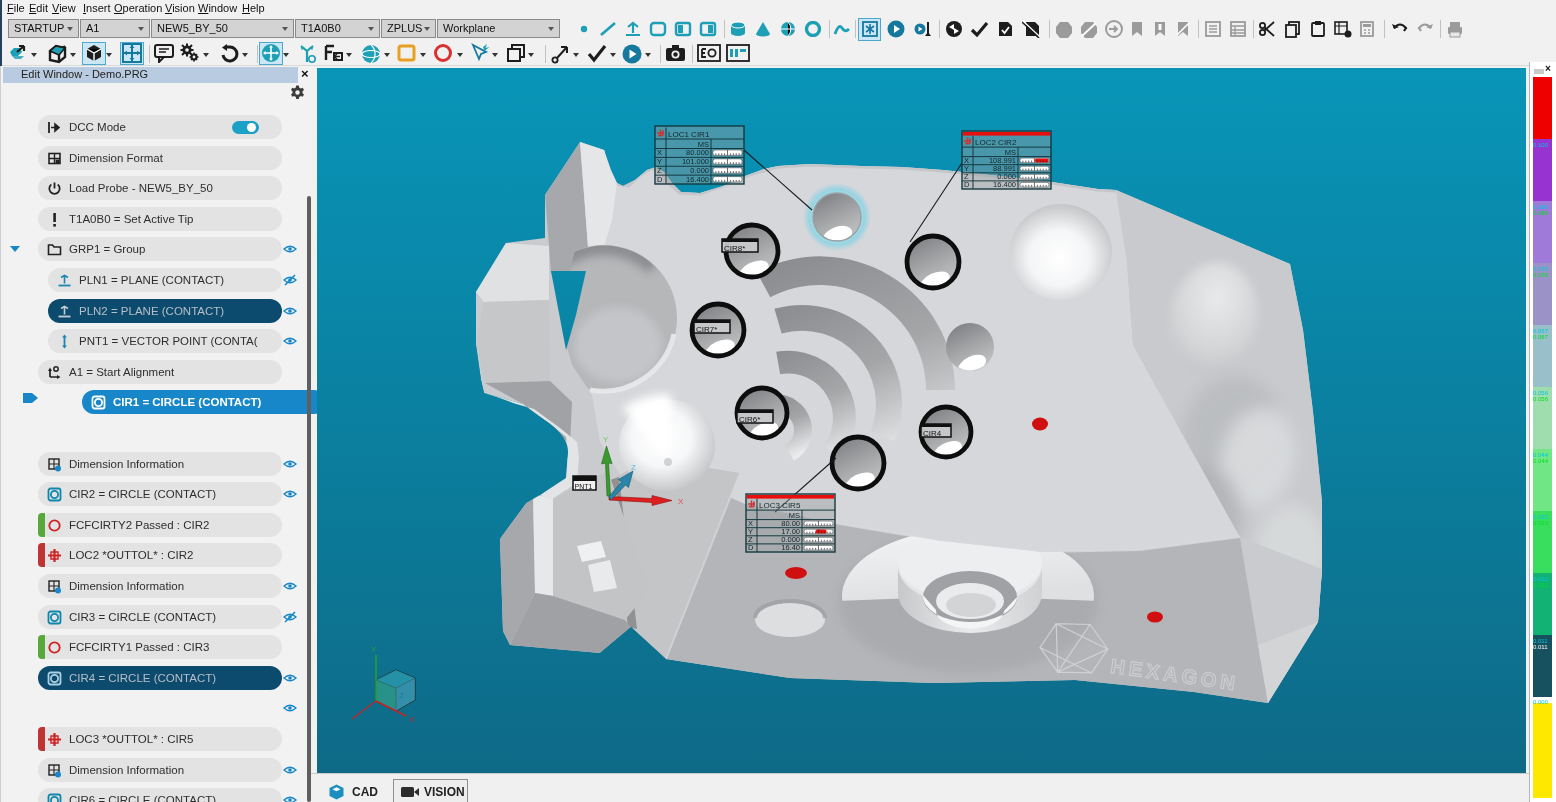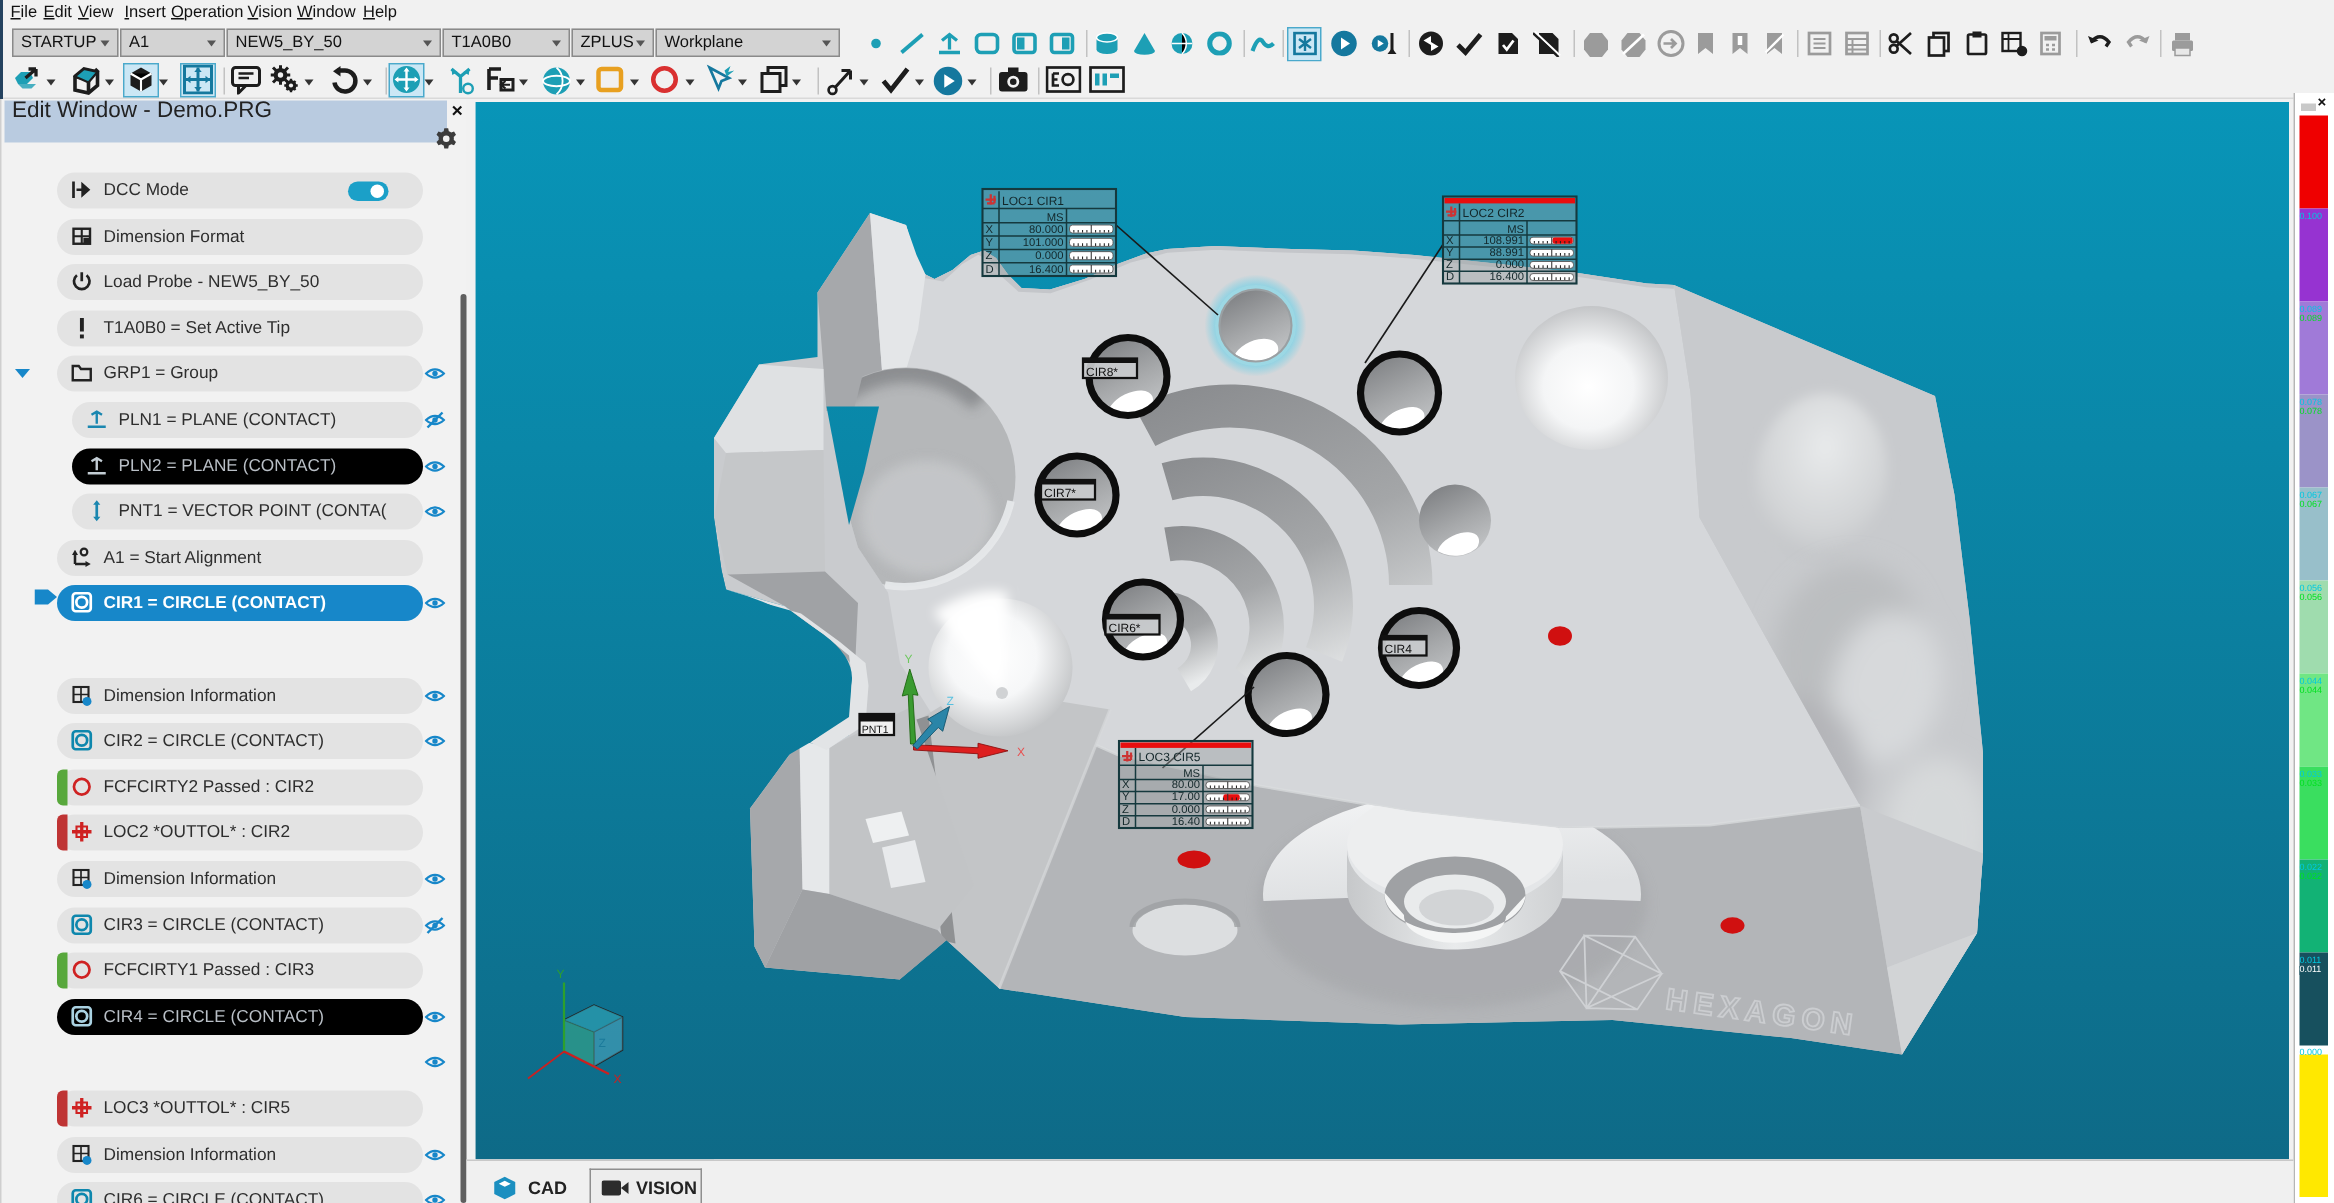--- a/index.html
+++ b/index.html
@@ -12,27 +12,27 @@
 
 #tb1 { left:0; top:17px; width:1556px; height:24px; background:#f1f1f1; }
 #tb2 { left:0; top:41px; width:1556px; height:25px; background:#f1f1f1; border-bottom:1px solid #d9d9d9; }
 .dd { position:absolute; top:2px; height:19px; background:#d3d3d3; border:1px solid #8a8a8a; font-size:11px; color:#111; line-height:17px; padding-left:5px; }
 .dd:after { content:""; position:absolute; right:5px; top:7px; width:0; height:0; border-left:3.5px solid transparent; border-right:3.5px solid transparent; border-top:4.5px solid #555; }
 .vsep { position:absolute; top:3px; width:1px; height:18px; background:#c2c2c2; }
 .hl { background:#cbe7f5; outline:1.5px solid #4aa9cc; }
 .car { position:absolute; top:12px; width:0; height:0; border-left:3.5px solid transparent; border-right:3.5px solid transparent; border-top:4.5px solid #333; }
 
 #panel { left:0; top:66px; width:311px; height:736px; background:#f2f2f2; border-left:1px solid #cfcfcf; }
-#ptitle { position:absolute; left:2px; top:1px; width:295px; height:28px; background:#b9cbe0; font-size:15px; color:#222; line-height:14px; padding-left:5px; }
+#ptitle { position:absolute; left:2px; top:1px; width:295px; height:16px; background:#b9cbe0; font-size:11px; color:#222; line-height:14px; padding-left:18px; }
 #pclose { position:absolute; left:300px; top:0px; font-size:13px; color:#111; font-weight:bold; }
 
 .pill { position:absolute; left:37px; width:244px; height:24px; background:#e3e3e3; border-radius:12px; font-size:11.5px; color:#2e2e2e; line-height:24px; white-space:nowrap; }
 .pill.ind { left:47px; width:234px; }
-.pill.gray { background:#000000; color:#b9bfc6; }
-.pill.sel { background:#1787c9; color:#fff; font-weight:bold; }
+.pill.gray { background:#0c4a6e; color:#b9bfc6; }
+.pill.sel { background:#1787c9; color:#fff; font-weight:bold;margin-left:44px; }
 .pill .pic { display:inline-block; width:15px; height:15px; margin:4px 7px 0 9px; vertical-align:top; }
 .lbar { position:absolute; left:37px; width:7px; height:24px; border-radius:4px 0 0 4px; }
 .eye { position:absolute; left:282px; width:14px; height:14px; }
 #pscroll { position:absolute; left:306px; top:130px; width:4px; height:606px; background:#5f5f5f; border-radius:2px; }
 
 #vp { left:317px; top:68px; width:1209px; height:705px; }
 
 #scale { left:1529px; top:62px; width:27px; height:740px; background:#fff; border-left:1px solid #b5b5b5; }
 .sb { position:absolute; left:3px; width:19px; }
 .slab { position:absolute; left:3px; width:19px; font-size:6px; line-height:6px; text-align:left; }

